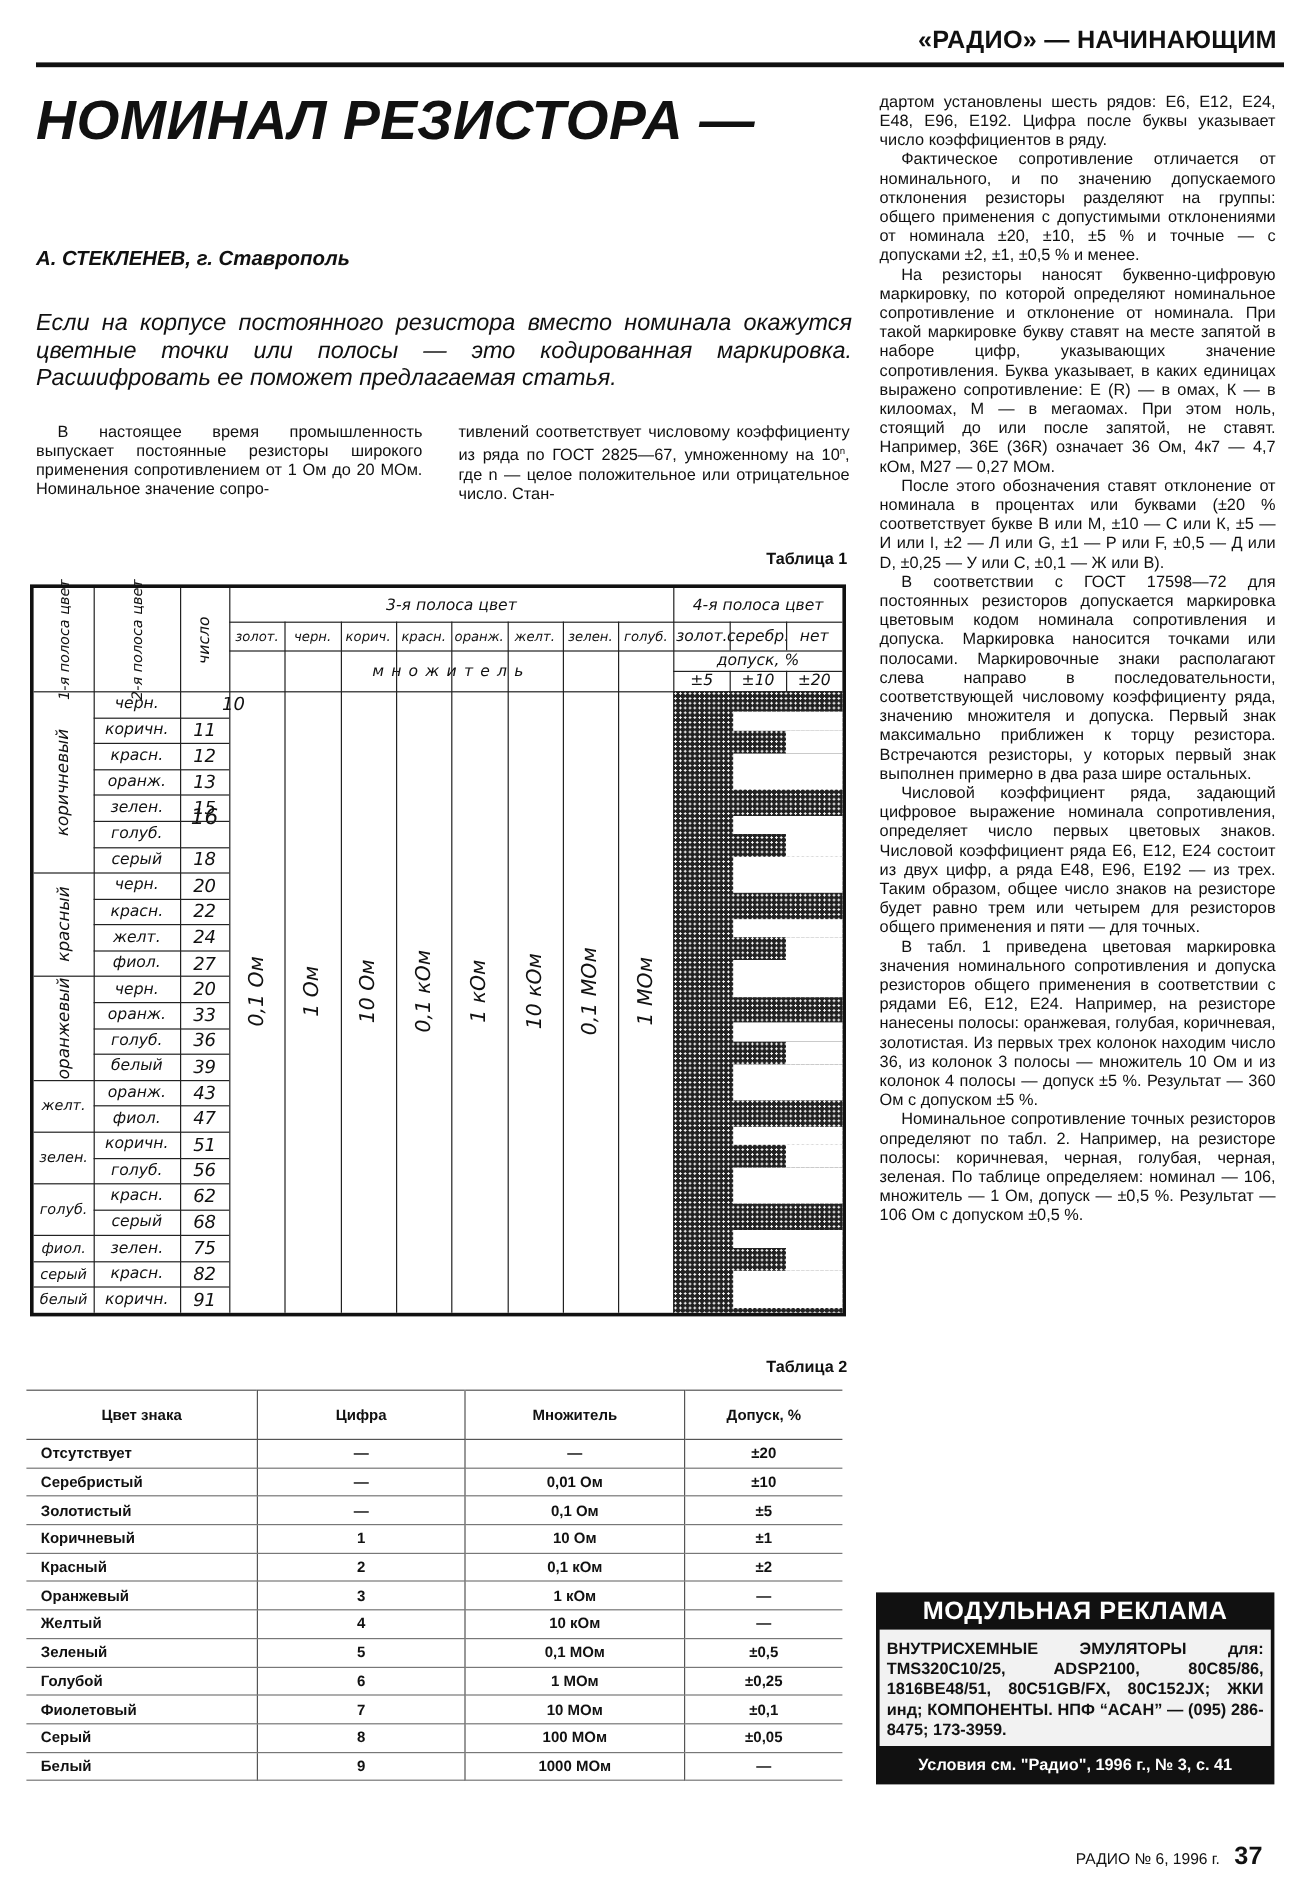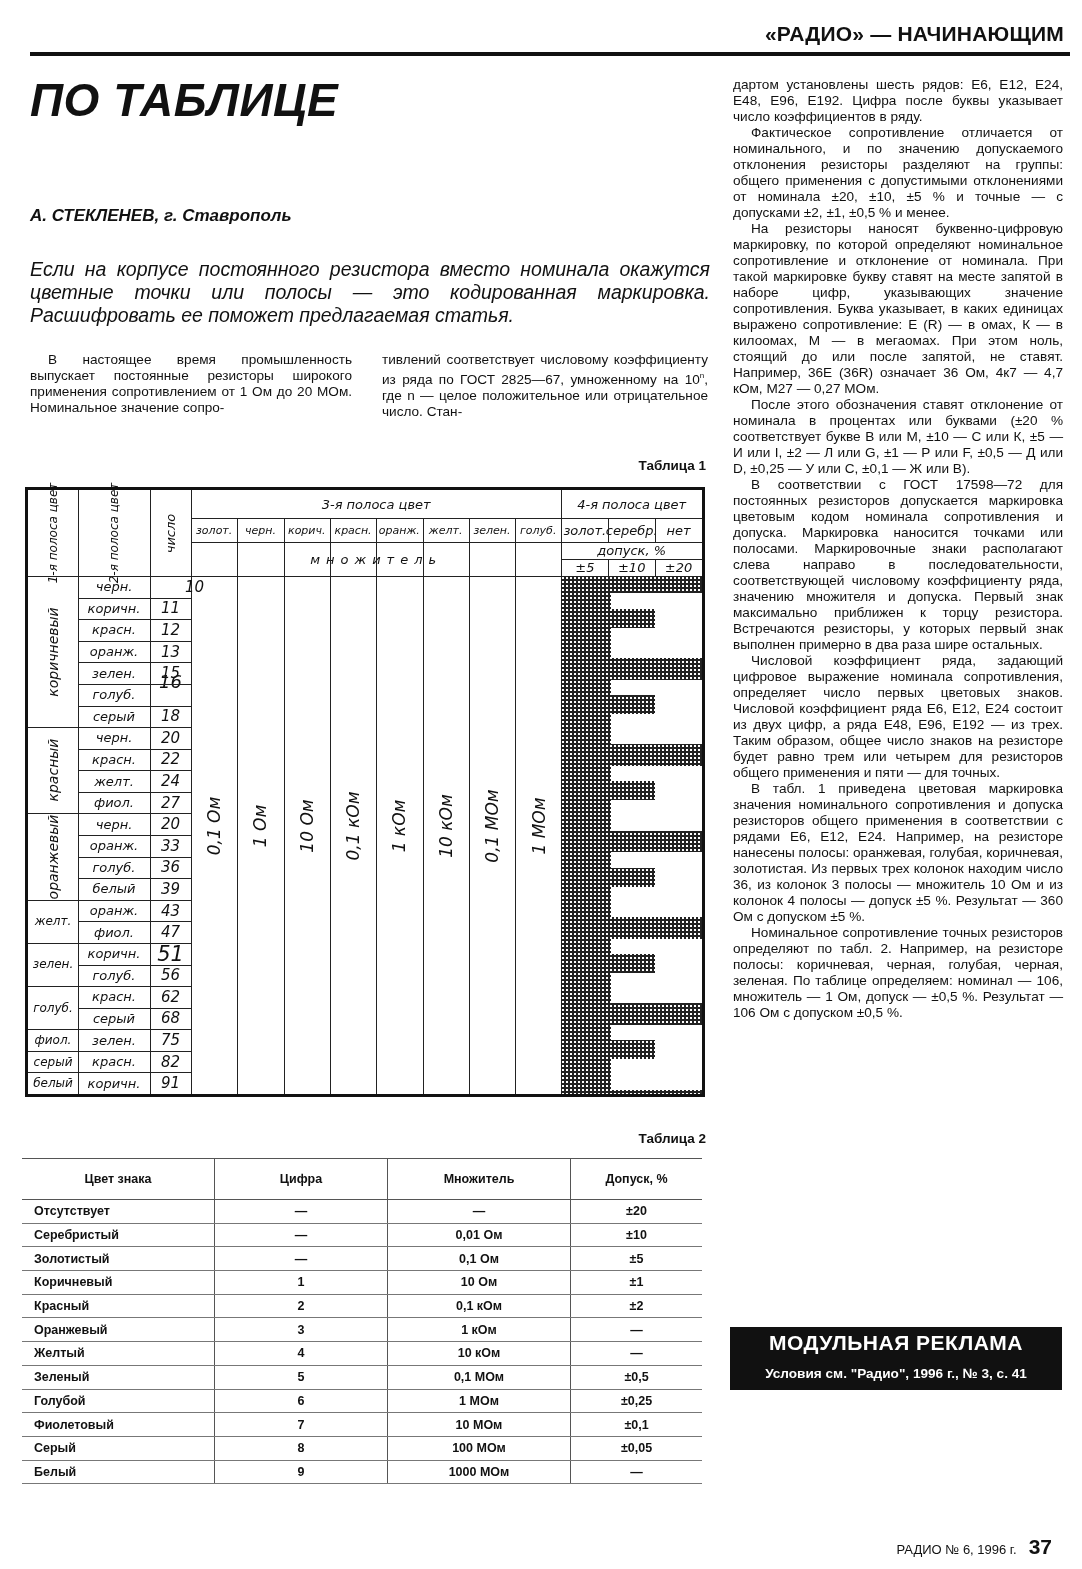--- a/index.html
+++ b/index.html
@@ -46,21 +46,21 @@
   .pagenum { font-weight: bold; font-size: 21px; margin-left: 12px; }
   sup { font-size: 8px; }
 </style>
 </head>
 <body>
 
 <div class="abs section-title">«РАДИО» — НАЧИНАЮЩИМ</div>
 <div class="abs top-rule"></div>
 
 <div class="abs title">
-  <div>ПО ТАБЛИЦЕ</div>
+  <div>НОМИНАЛ РЕЗИСТОРА —</div>
 </div>
 <div class="abs author">А. СТЕКЛЕНЕВ, г. Ставрополь</div>
 <div class="abs lead">Если на корпусе постоянного резистора вместо номинала окажутся цветные точки или полосы — это кодированная маркировка. Расшифровать ее поможет предлагаемая статья.</div>
 
 <div class="abs col col-a">
   <p>В настоящее время промышленность выпускает постоянные резисторы широкого применения сопротивлением от 1 Ом до 20 МОм. Номинальное значение сопро-</p>
 </div>
 <div class="abs col col-b">
   <p class="cont"><span>тивлений соответствует числовому коэффициенту из ряда по ГОСТ 2825—67, умноженному на 10</span><sup>n</sup><span>, где n — целое положительное или отрицательное число. Стан-</span></p>
 </div>
@@ -180,21 +180,21 @@
     <div class="hl" style="left: 0px; width: 163px; top: 409.75px;"></div>
     <div class="cell" style="left: 0px; top: 409.75px; width: 50px; height: 43.1667px; font-size: 12px;">желт.</div>
     <div class="cell" style="left: 50px; top: 409.75px; width: 72px; height: 21.5833px;">оранж.</div>
     <div class="cell" style="left: 122px; top: 409.75px; width: 41px; height: 21.5833px; font-size: 15px;">43</div>
     <div class="cell" style="left: 50px; top: 431.333px; width: 72px; height: 21.5833px;">фиол.</div>
     <div class="cell" style="left: 122px; top: 431.333px; width: 41px; height: 21.5833px; font-size: 15px;">47</div>
     <div class="hl" style="left: 50px; width: 113px; top: 431.333px;"></div>
     <div class="hl" style="left: 0px; width: 163px; top: 452.917px;"></div>
     <div class="cell" style="left: 0px; top: 452.917px; width: 50px; height: 43.1667px; font-size: 12px;">зелен.</div>
     <div class="cell" style="left: 50px; top: 452.917px; width: 72px; height: 21.5833px;">коричн.</div>
-    <div class="cell" style="left: 122px; top: 452.917px; width: 41px; height: 21.5833px; font-size: 21px;">51</div>
+    <div class="cell" style="left: 122px; top: 452.917px; width: 41px; height: 21.5833px; font-size: 15px;">51</div>
     <div class="cell" style="left: 50px; top: 474.5px; width: 72px; height: 21.5833px;">голуб.</div>
     <div class="cell" style="left: 122px; top: 474.5px; width: 41px; height: 21.5833px; font-size: 15px;">56</div>
     <div class="hl" style="left: 50px; width: 113px; top: 474.5px;"></div>
     <div class="hl" style="left: 0px; width: 163px; top: 496.083px;"></div>
     <div class="cell" style="left: 0px; top: 496.083px; width: 50px; height: 43.1667px; font-size: 12px;">голуб.</div>
     <div class="cell" style="left: 50px; top: 496.083px; width: 72px; height: 21.5833px;">красн.</div>
     <div class="cell" style="left: 122px; top: 496.083px; width: 41px; height: 21.5833px; font-size: 15px;">62</div>
     <div class="cell" style="left: 50px; top: 517.667px; width: 72px; height: 21.5833px;">серый</div>
     <div class="cell" style="left: 122px; top: 517.667px; width: 41px; height: 21.5833px; font-size: 15px;">68</div>
     <div class="hl" style="left: 50px; width: 113px; top: 517.667px;"></div>
@@ -337,18 +337,19 @@
         <td>Белый</td>
         <td>9</td>
         <td>1000 МОм</td>
         <td>—</td>
       </tr>
     </tbody>
 </table>
 
 <div class="abs ad">
   <div class="ad-head">МОДУЛЬНАЯ РЕКЛАМА</div>
+  <div class="ad-body">ВНУТРИСХЕМНЫЕ ЭМУЛЯТОРЫ для: TMS320C10/25, ADSP2100, 80C85/86, 1816ВЕ48/51, 80C51GB/FX, 80C152JX; ЖКИ инд; КОМПОНЕНТЫ. НПФ “АСАН” — (095) 286-8475; 173-3959.</div>
   <div class="ad-foot">Условия см. "Радио", 1996 г., № 3, с. 41</div>
 </div>
 
 <div class="abs footer">
   <span>РАДИО № 6, 1996 г.</span><span class="pagenum">37</span>
 </div>
 
 </body></html>

